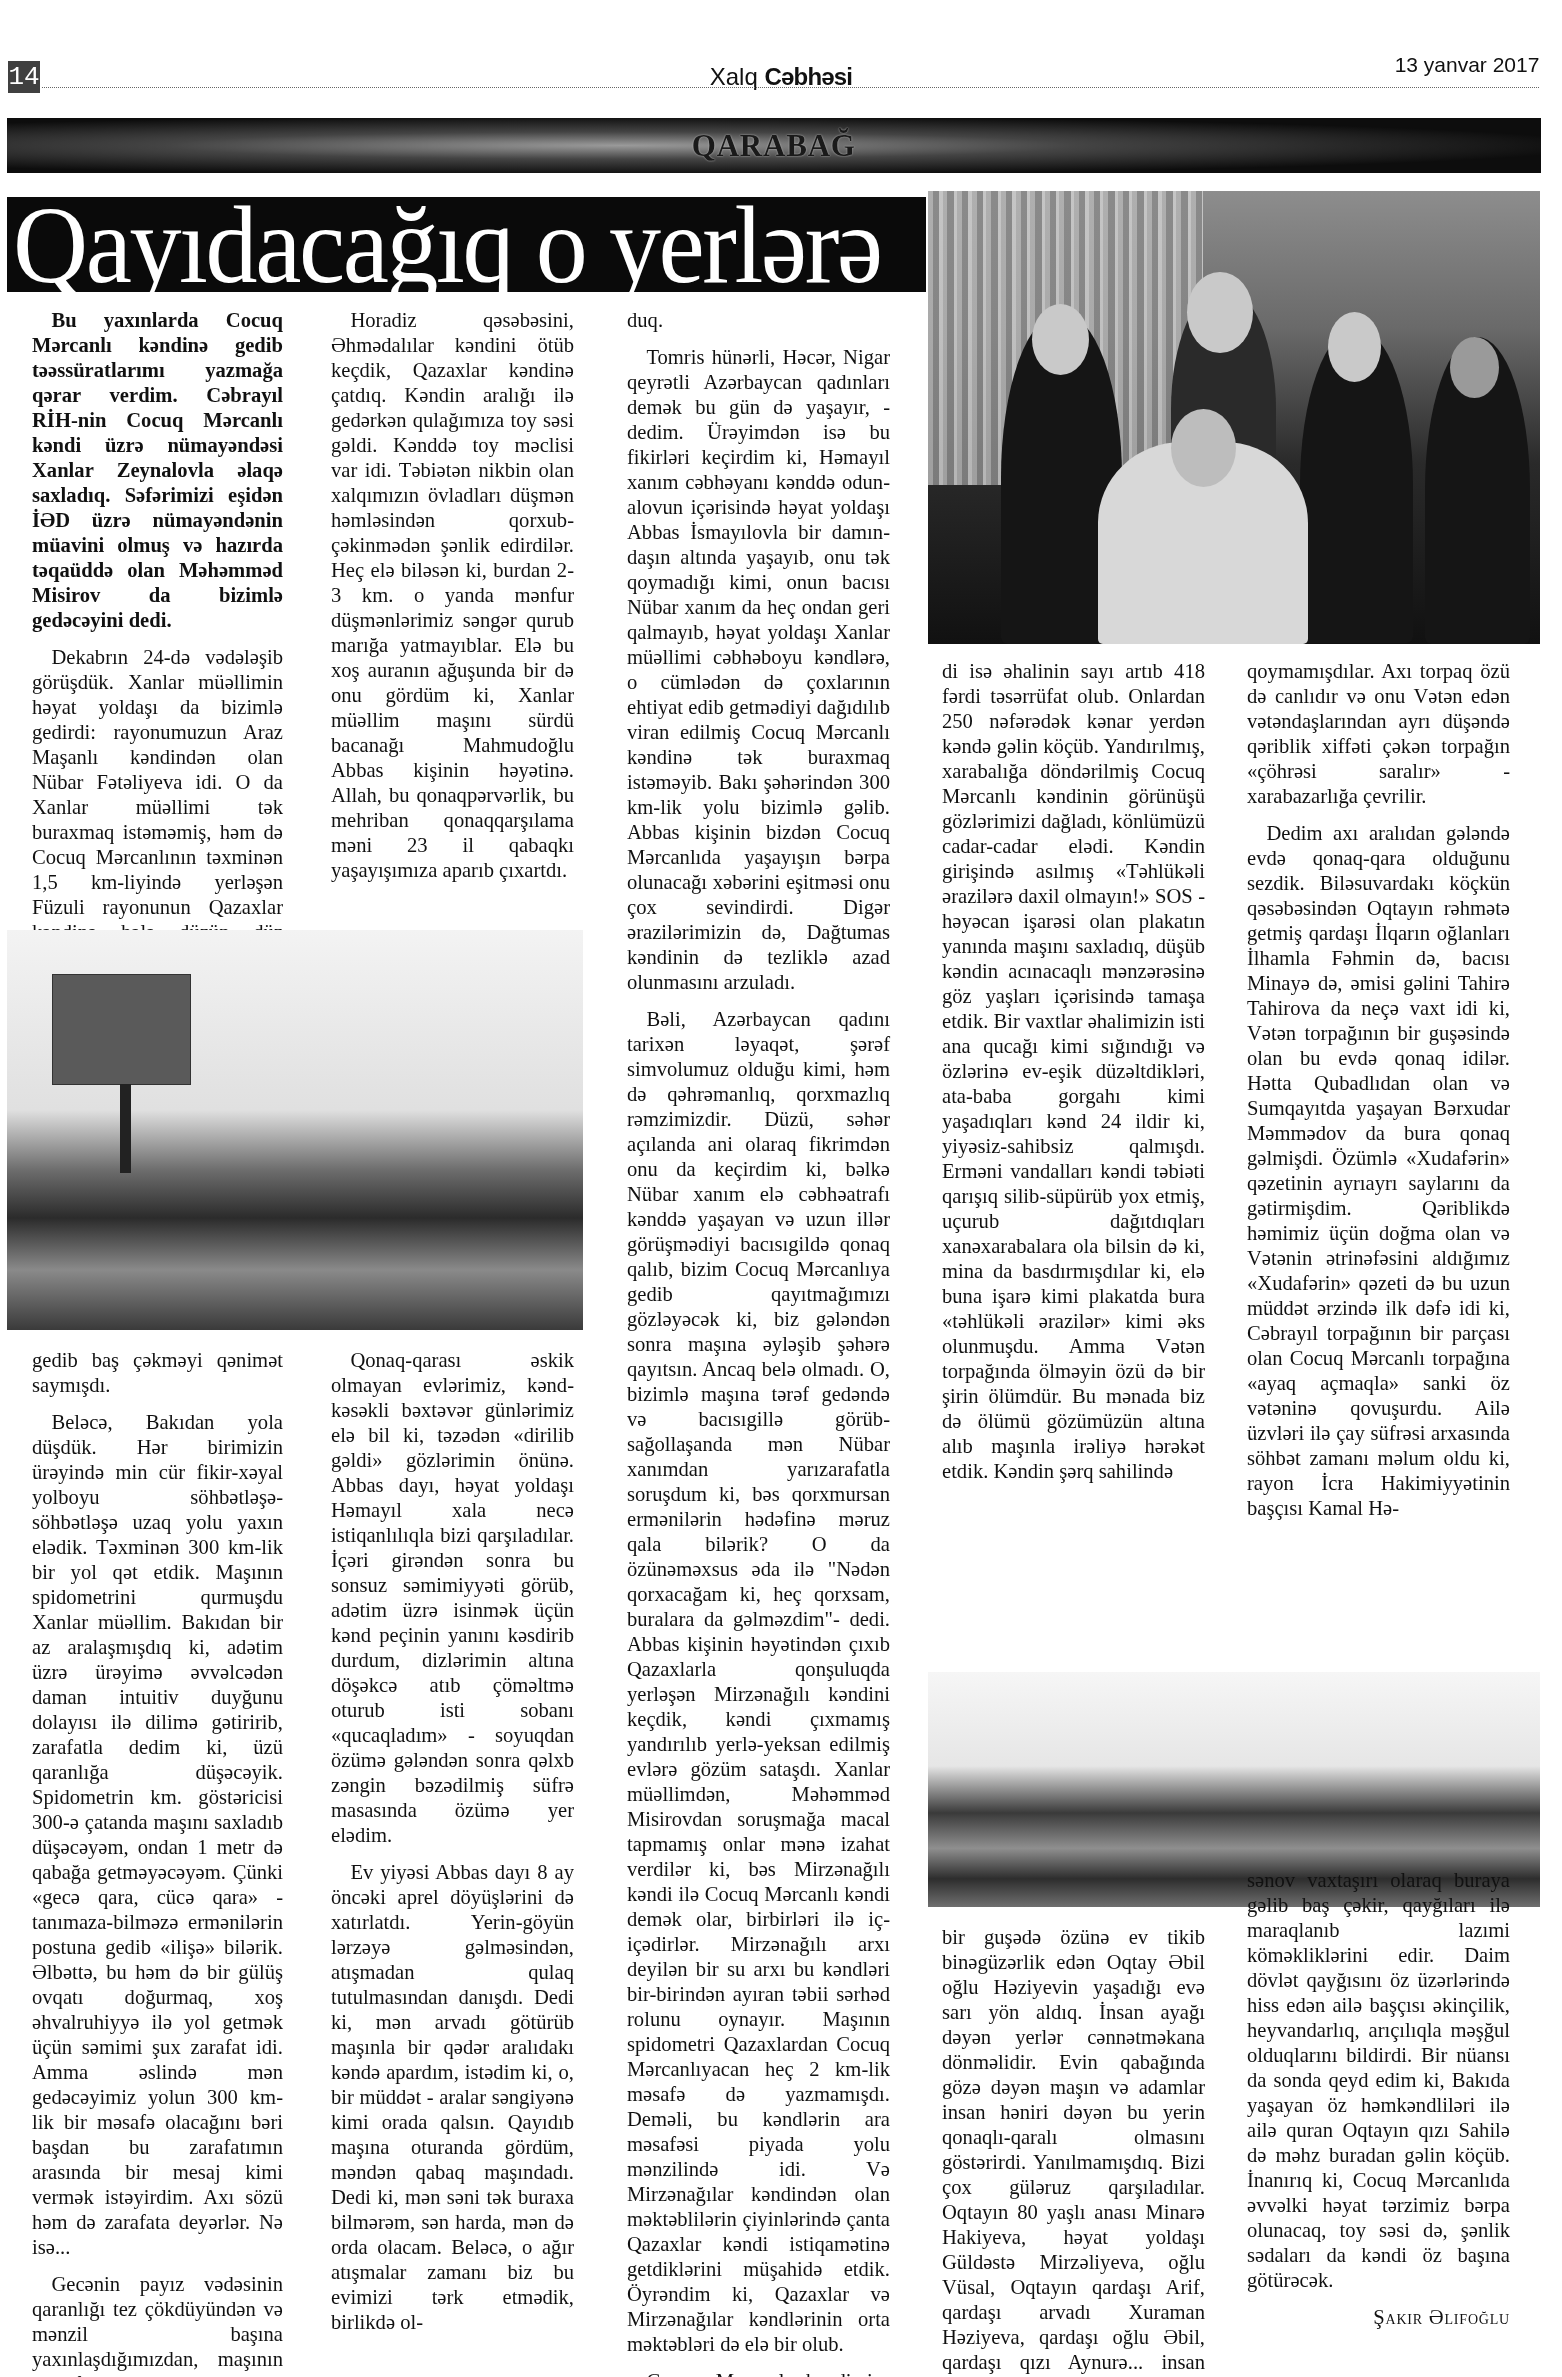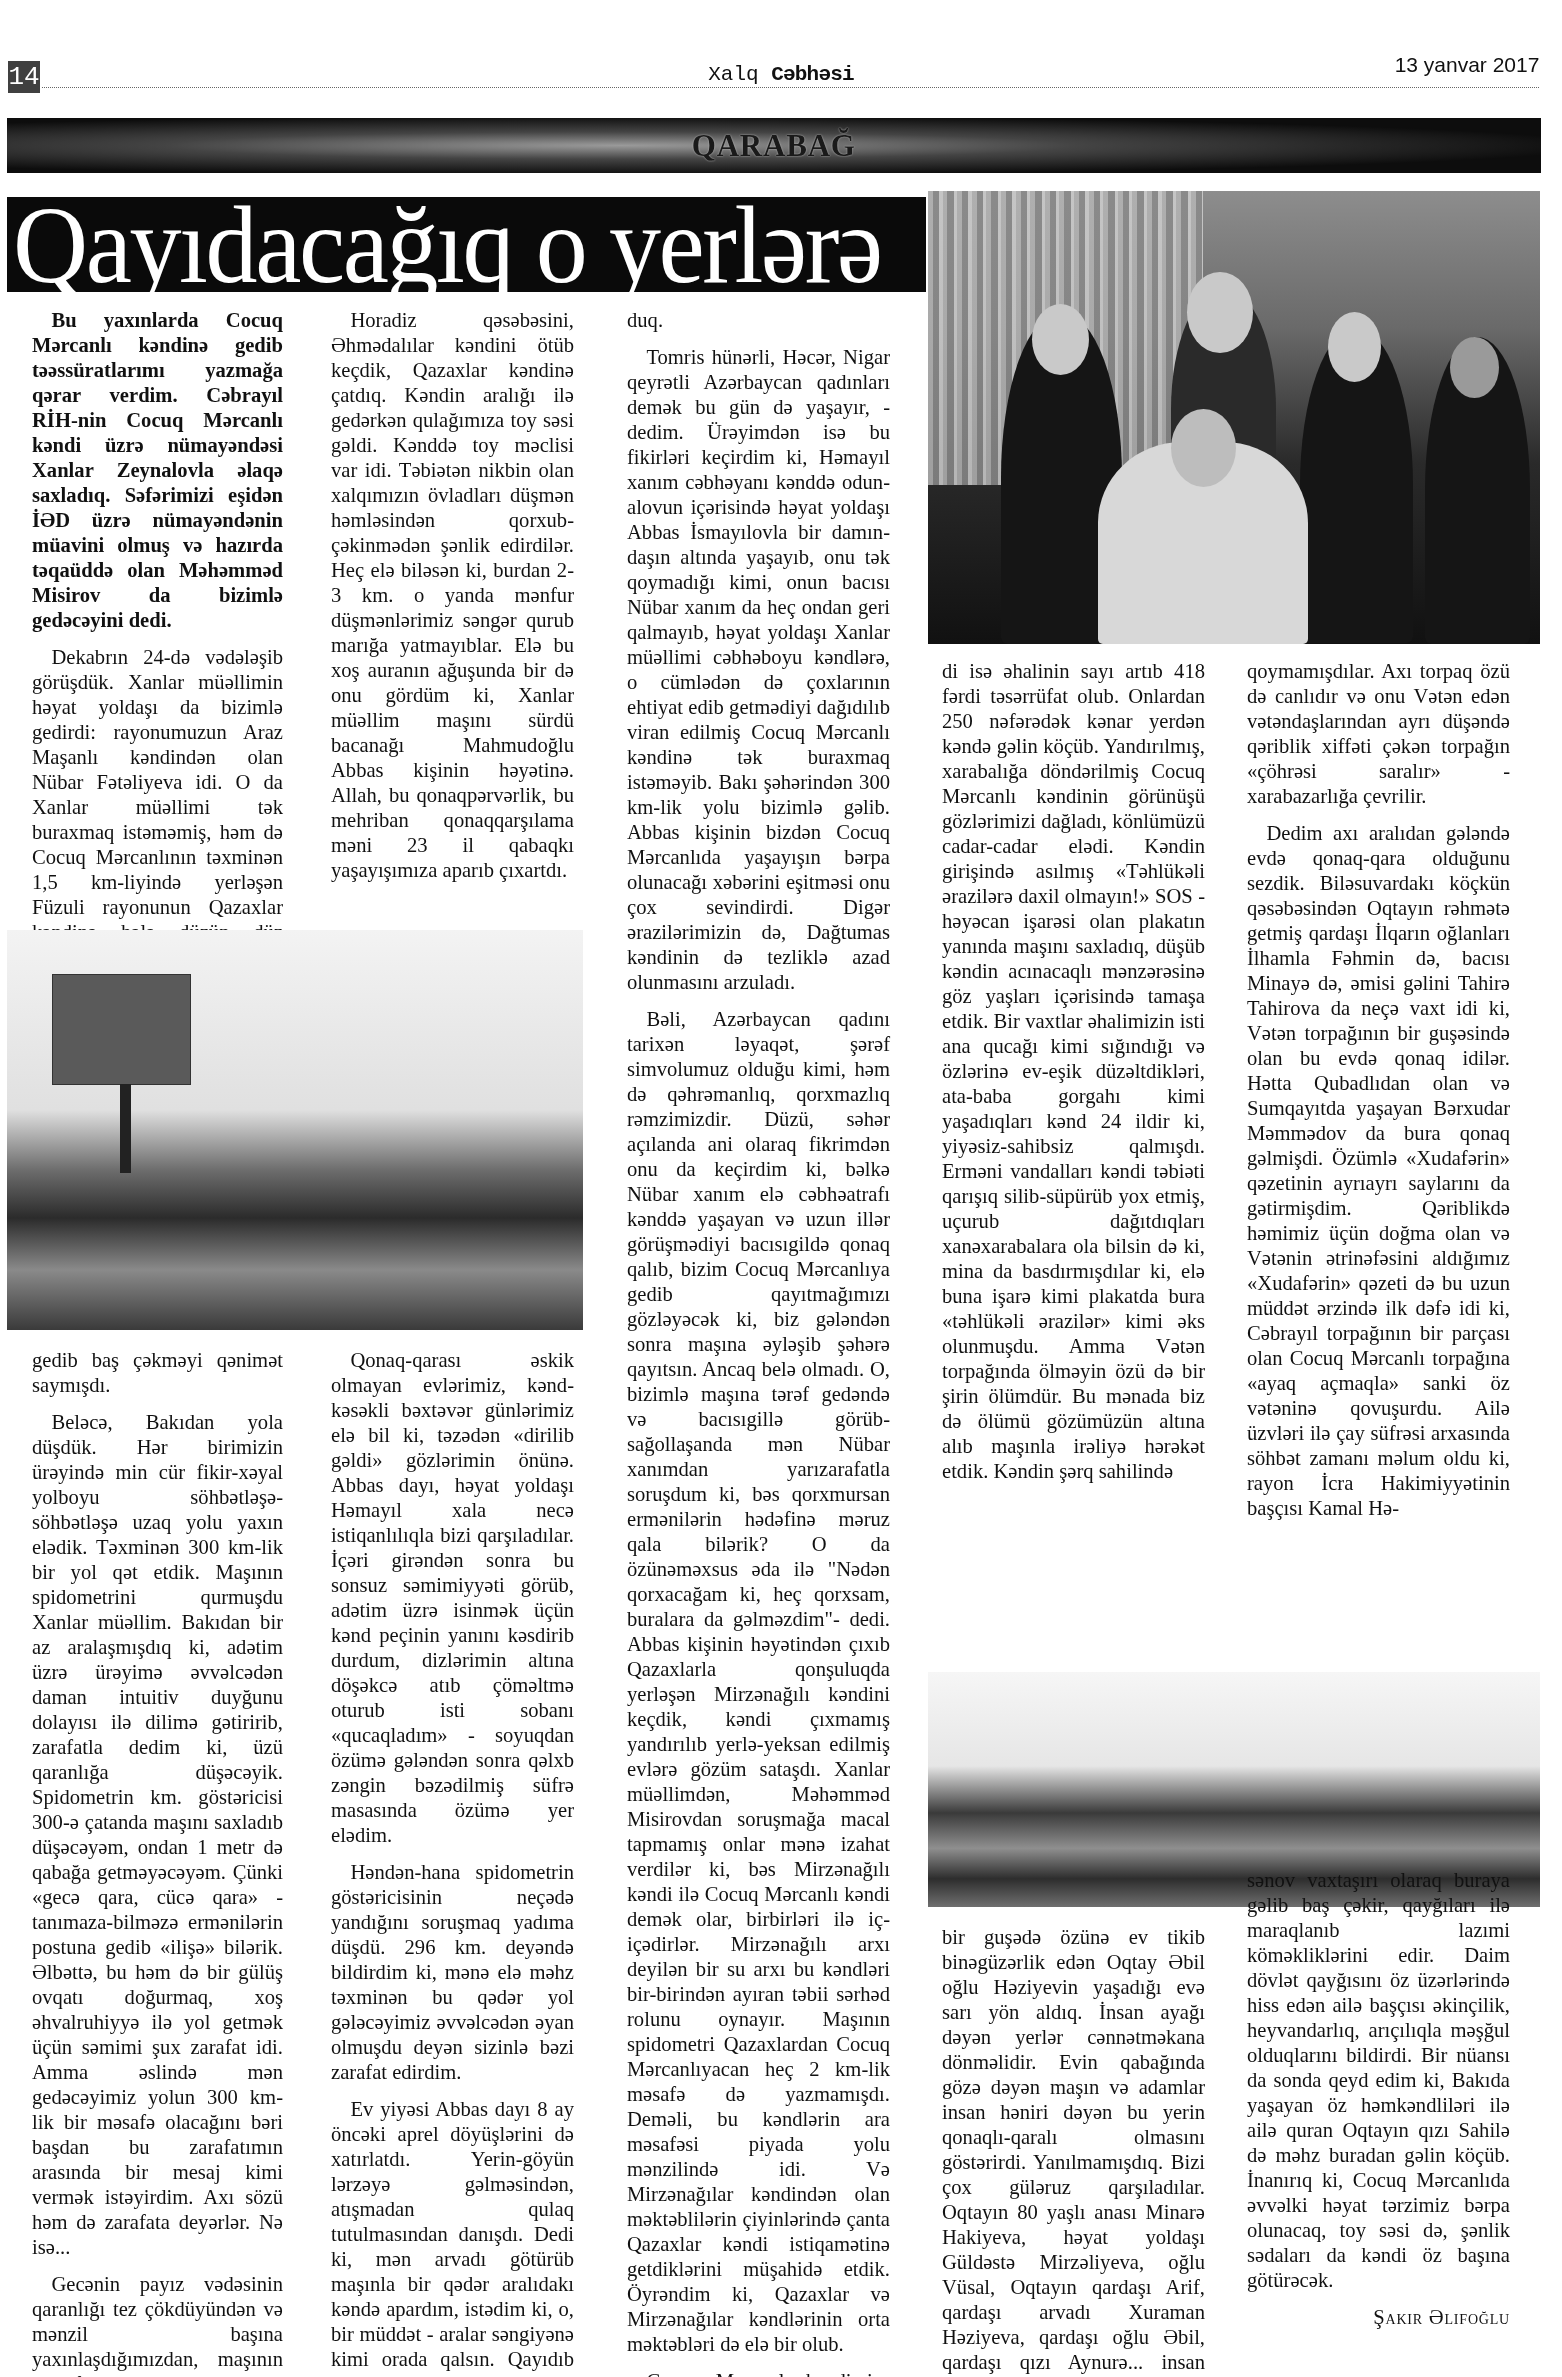--- a/index.html
+++ b/index.html
@@ -1,19 +1,19 @@
 <!DOCTYPE html>
 <html style="font-size:13px"><head>
 <meta charset="utf-8">
 <style>
   html, body { margin:0; padding:0; background:#ffffff; }
   body { width:1562px; height:2377px; position:relative; overflow:hidden; font-family:"Liberation Serif","DejaVu Serif",serif; color:#111; }
   .abs { position:absolute; }
   .page-num { left:8px; top:61px; width:32px; height:32px; background:#404040; color:#fff; font-family:Liberation Mono, monospace; font-size:26px; line-height:32px; text-align:center; }
-  .masthead { left:0; width:1562px; top:63px; text-align:center; font-family:Liberation Mono, monospace; font-size:21px; }
+  .masthead { left:0; width:1562px; top:63px; text-align:center; font-family:Liberation Sans, sans-serif; font-size:24px; }
   .masthead b { font-weight:bold; letter-spacing:-0.8px; }
   .date { right:22.6px; top:53px; font-family:"Liberation Sans",sans-serif; font-size:21px; }
   .rule { left:42px; right:22.6px; top:87px; border-bottom:1.6px dotted #666; }
   .banner { left:6.5px; right:21px; top:118px; height:55px; background:radial-gradient(ellipse at 40% 50%, #9a9a9a 0%, #444 35%, #0d0d0d 75%); color:#111; text-align:center; }
   .banner span { font-family:"Liberation Serif",serif; font-size:31px; font-weight:bold; line-height:55px; letter-spacing:0.8px; color:#1a1a1a; text-shadow:0 0 1.6px #ccc; }
   .title-box { left:6.5px; top:197px; width:919px; height:95px; background:#0a0a0a; overflow:hidden; }
   .title-box h1 { margin:0; color:#fff; font-family:"Liberation Serif",serif; font-weight:normal; font-size:104px; line-height:95px; padding-left:6.5px; letter-spacing:-2.4px; white-space:nowrap; transform:scaleY(1.05); transform-origin:left center; }
   .photo { background:#333; overflow:hidden; }
   .photo-family { left:928px; top:191px; width:612px; height:453px; background:linear-gradient(180deg,#8d8d8d 0%,#6a6a6a 30%,#2a2a2a 60%,#111 100%); }
   .photo-family .wall { position:absolute; left:0; top:0; width:45%; height:65%; background:repeating-linear-gradient(90deg,#b5b5b5 0 4.9px,#8a8a8a 4.9px 11.3px,#cfcfcf 11.3px 14.6px); opacity:.85; }
@@ -82,21 +82,20 @@
 </div>
 
 <div class="abs col" style="left:20px;top:1336px;width:275px;">
   <p class="noind">gedib baş çəkməyi qənimət saymışdı.</p>
   <p>Beləcə, Bakıdan yola düşdük. Hər birimizin ürəyində min cür fikir-xəyal yolboyu söhbətləşə-söhbətləşə uzaq yolu yaxın elədik. Təxminən 300 km-lik bir yol qət etdik. Maşının spidometrini qurmuşdu Xanlar müəllim. Bakıdan bir az aralaşmışdıq ki, adətim üzrə ürəyimə əvvəlcədən daman intuitiv duyğunu dolayısı ilə dilimə gətiririb, zarafatla dedim ki, üzü qaranlığa düşəcəyik. Spidometrin km. göstəricisi 300-ə çatanda maşını saxladıb düşəcəyəm, ondan 1 metr də qabağa getməyəcəyəm. Çünki «gecə qara, cücə qara» - tanımaza-bilməzə ermənilərin postuna gedib «ilişə» bilərik. Əlbəttə, bu həm də bir gülüş ovqatı doğurmaq, xoş əhvalruhiyyə ilə yol getmək üçün səmimi şux zarafat idi. Amma əslində mən gedəcəyimiz yolun 300 km-lik bir məsafə olacağını bəri başdan bu zarafatımın arasında bir mesaj kimi vermək istəyirdim. Axı sözü həm də zarafata deyərlər. Nə isə...</p>
   <p>Gecənin payız vədəsinin qaranlığı tez çökdüyündən və mənzil başına yaxınlaşdığımızdan, maşının məsafəölçən cihazındakı rəqəm də 280-i keçmişdi. Arabir rəqəmə işarə ilə deyirdim ki, bax ha, Xanlar müəllim, artıq 300-ü döyməyə az qalıb, işini</p>
 </div>
 
 <div class="abs col" style="left:319px;top:1336px;width:267px;">
   <p>Qonaq-qarası əskik olmayan evlərimiz, kənd-kəsəkli bəxtəvər günlərimiz elə bil ki, təzədən «dirilib gəldi» gözlərimin önünə. Abbas dayı, həyat yoldaşı Həmayıl xala necə istiqanlılıqla bizi qarşıladılar. İçəri girəndən sonra bu sonsuz səmimiyyəti görüb, adətim üzrə isinmək üçün kənd peçinin yanını kəsdirib durdum, dizlərimin altına döşəkcə atıb çöməltmə oturub isti sobanı «qucaqladım» - soyuqdan özümə gələndən sonra qəlxb zəngin bəzədilmiş süfrə masasında özümə yer elədim.</p>
-  <p>Həndən-hana spidometrin göstəricisinin neçədə yandığını soruşmaq yadıma düşdü. 296 km. deyəndə bildirdim ki, mənə elə məhz təxminən bu qədər yol gələcəyimiz əvvəlcədən əyan olmuşdu deyən sizinlə bəzi zarafat edirdim.</p>
   <p>Ev yiyəsi Abbas dayı 8 ay öncəki aprel döyüşlərini də xatırlatdı. Yerin-göyün lərzəyə gəlməsindən, atışmadan qulaq tutulmasından danışdı. Dedi ki, mən arvadı götürüb maşınla bir qədər aralıdakı kəndə apardım, istədim ki, o, bir müddət - aralar səngiyənə kimi orada qalsın. Qayıdıb maşına oturanda gördüm, məndən qabaq maşındadı. Dedi ki, mən səni tək buraxa bilmərəm, sən harda, mən də orda olacam. Beləcə, o ağır atışmalar zamanı biz bu evimizi tərk etmədik, birlikdə ol-</p>
 </div>
 
 <div class="abs col" style="left:930px;top:647px;width:287px;">
   <p class="noind">di isə əhalinin sayı artıb 418 fərdi təsərrüfat olub. Onlardan 250 nəfərədək kənar yerdən kəndə gəlin köçüb. Yandırılmış, xarabalığa döndərilmiş Cocuq Mərcanlı kəndinin görünüşü gözlərimizi dağladı, könlümüzü cadar-cadar elədi. Kəndin girişində asılmış «Təhlükəli ərazilərə daxil olmayın!» SOS - həyəcan işarəsi olan plakatın yanında maşını saxladıq, düşüb kəndin acınacaqlı mənzərəsinə göz yaşları içərisində tamaşa etdik. Bir vaxtlar əhalimizin isti ana qucağı kimi sığındığı və özlərinə ev-eşik düzəltdikləri, ata-baba gorgahı kimi yaşadıqları kənd 24 ildir ki, yiyəsiz-sahibsiz qalmışdı. Erməni vandalları kəndi təbiəti qarışıq silib-süpürüb yox etmiş, uçurub dağıtdıqları xanəxarabalara ola bilsin də ki, mina da basdırmışdılar ki, elə buna işarə kimi plakatda bura «təhlükəli ərazilər» kimi əks olunmuşdu. Amma Vətən torpağında ölməyin özü də bir şirin ölümdür. Bu mənada biz də ölümü gözümüzün altına alıb maşınla irəliyə hərəkət etdik. Kəndin şərq sahilində</p>
 </div>
 
 <div class="abs col" style="left:1235px;top:647px;width:287px;">
   <p class="noind">qoymamışdılar. Axı torpaq özü də canlıdır və onu Vətən edən vətəndaşlarından ayrı düşəndə qəriblik xiffəti çəkən torpağın «çöhrəsi saralır» - xarabazarlığa çevrilir.</p>
   <p>Dedim axı aralıdan gələndə evdə qonaq-qara olduğunu sezdik. Biləsuvardakı köçkün qəsəbəsindən Oqtayın rəhmətə getmiş qardaşı İlqarın oğlanları İlhamla Fəhmin də, bacısı Minayə də, əmisi gəlini Tahirə Tahirova da neçə vaxt idi ki, Vətən torpağının bir guşəsində olan bu evdə qonaq idilər. Hətta Qubadlıdan olan və Sumqayıtda yaşayan Bərxudar Məmmədov da bura qonaq gəlmişdi. Özümlə «Xudafərin» qəzetinin ayrıayrı saylarını da gətirmişdim. Qəriblikdə həmimiz üçün doğma olan və Vətənin ətrinəfəsini aldığımız «Xudafərin» qəzeti də bu uzun müddət ərzində ilk dəfə idi ki, Cəbrayıl torpağının bir parçası olan Cocuq Mərcanlı torpağına «ayaq açmaqla» sanki öz vətəninə qovuşurdu. Ailə üzvləri ilə çay süfrəsi arxasında söhbət zamanı məlum oldu ki, rayon İcra Hakimiyyətinin başçısı Kamal Hə-</p>

